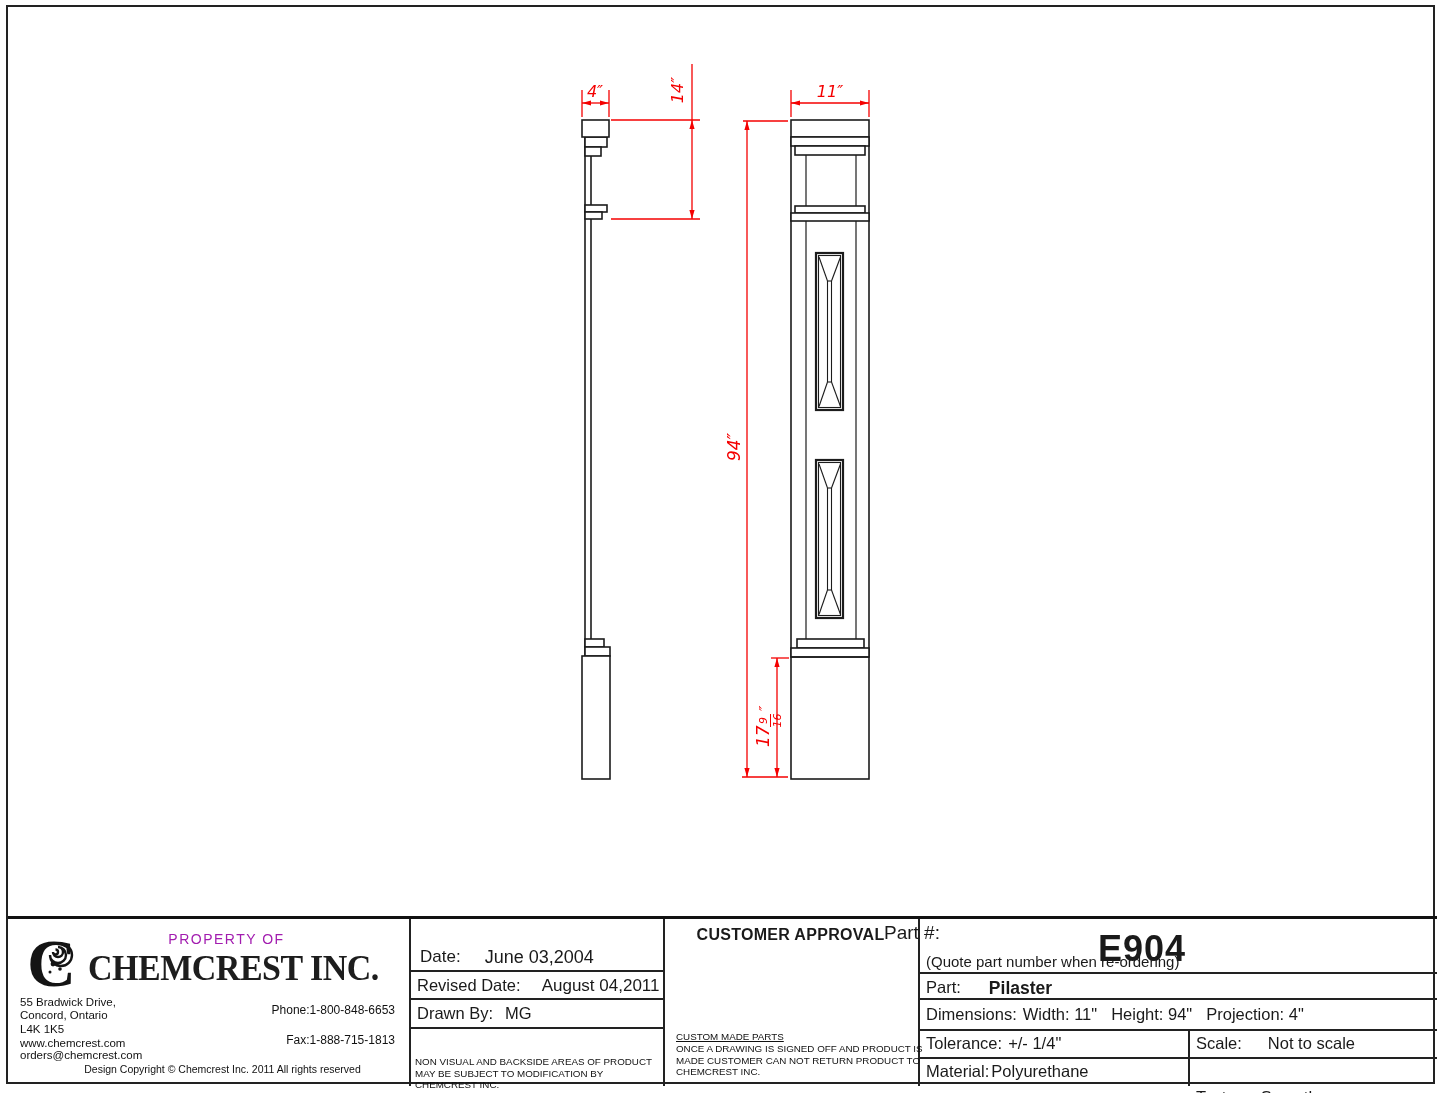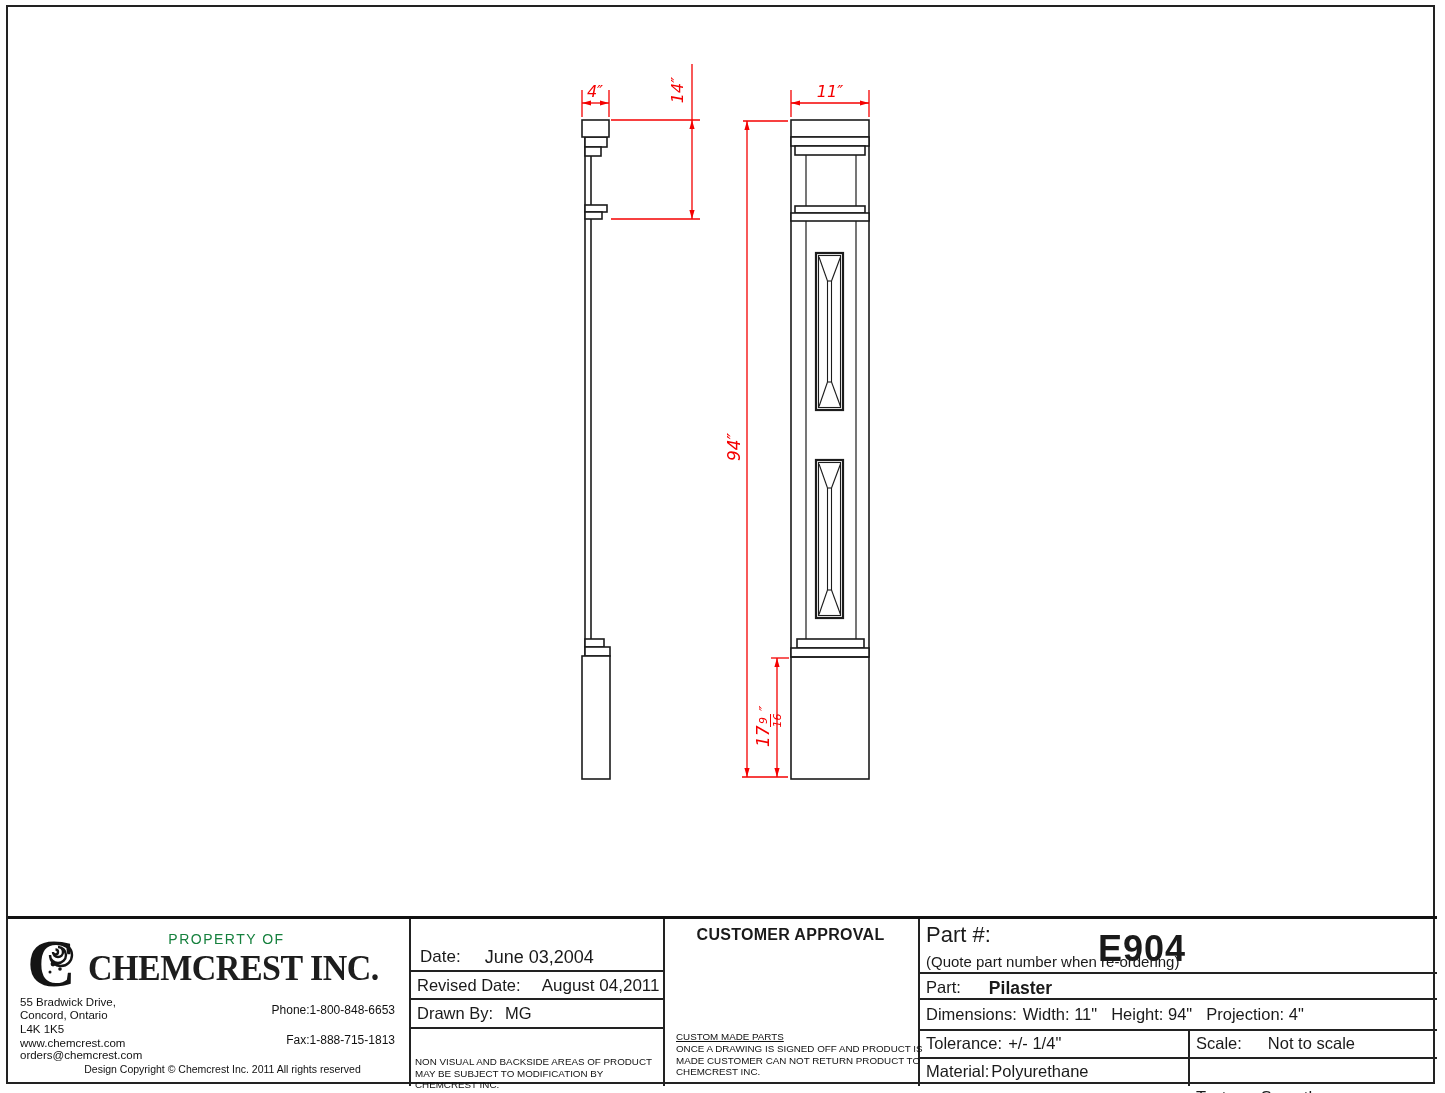--- a/index.html
+++ b/index.html
@@ -9,21 +9,21 @@
     -webkit-font-smoothing:antialiased;
   }
   .abs{position:absolute;}
   .page-border{
     position:absolute;left:6px;top:5px;width:1429px;height:1079px;
     border:2px solid #222;box-sizing:border-box;
   }
   .hline,.vline{position:absolute;background:#222;}
   .thick{background:#111;}
   
-  .prop-of{font-size:14px;letter-spacing:1.5px;color:#15803d;}
+  .prop-of{font-size:14px;letter-spacing:1.5px;color:#a21caf;}
   .brand{font-family:"Liberation Serif",serif;font-weight:bold;font-size:34px;letter-spacing:-0.5px;color:#1d1d1d;transform:scaleY(1.04);transform-origin:left top;white-space:nowrap;}
   .addr{font-size:11.5px;line-height:13px;color:#111;white-space:nowrap;}
   .contact{font-size:12px;color:#111;white-space:nowrap;}
   .copyright{font-size:10.5px;color:#111;white-space:nowrap;}
   .cell-lg{font-size:17px;white-space:nowrap;}
   .cell-md{font-size:16.5px;white-space:nowrap;}
   .note{font-size:9.8px;line-height:11.6px;color:#111;}
   .bold{font-weight:bold;}
   .underline{text-decoration:underline;}
   .row-flex{display:flex;align-items:flex-start;}
@@ -193,21 +193,21 @@
   <span>Drawn By:</span>
     <span>MG</span>
 </div>
 <div class="abs note" style="left:415px;top:1056px;width:248px;">NON VISUAL AND BACKSIDE AREAS OF PRODUCT MAY BE SUBJECT TO MODIFICATION BY CHEMCREST INC.</div>
 
 <div class="abs approval-hdr" style="left:665px;top:926px;width:251px;text-align:center;">CUSTOMER APPROVAL</div>
 <div class="abs" style="left:665px;top:928px;width:251px;height:100px;"></div>
 <div class="abs note underline" style="left:676px;top:1031px;">CUSTOM MADE PARTS</div>
 <div class="abs note" style="left:676px;top:1043px;width:252px;">ONCE A DRAWING IS SIGNED OFF AND PRODUCT IS MADE CUSTOMER CAN NOT RETURN PRODUCT TO CHEMCREST INC.</div>
 
-<div class="abs" style="left:926px;top:922px;font-size:22px;">Part #:</div>
+<div class="abs" style="left:884px;top:922px;font-size:19px;">Part #:</div>
 <div class="abs hint" style="left:926px;top:953px;">(Quote part number when re-ordering)</div>
 <div class="abs partno" style="left:1098px;top:928px;">E904</div>
 
 <div class="abs cell-md row-flex" style="left:926px;top:978px;gap:28px;">
   <span>Part:</span>
     <span class="bold" style="font-size:17.5px;">Pilaster</span>
 </div>
 
 <div class="abs cell-md row-flex" style="left:926px;top:1005px;gap:6px;">
   <span>Dimensions:</span>

